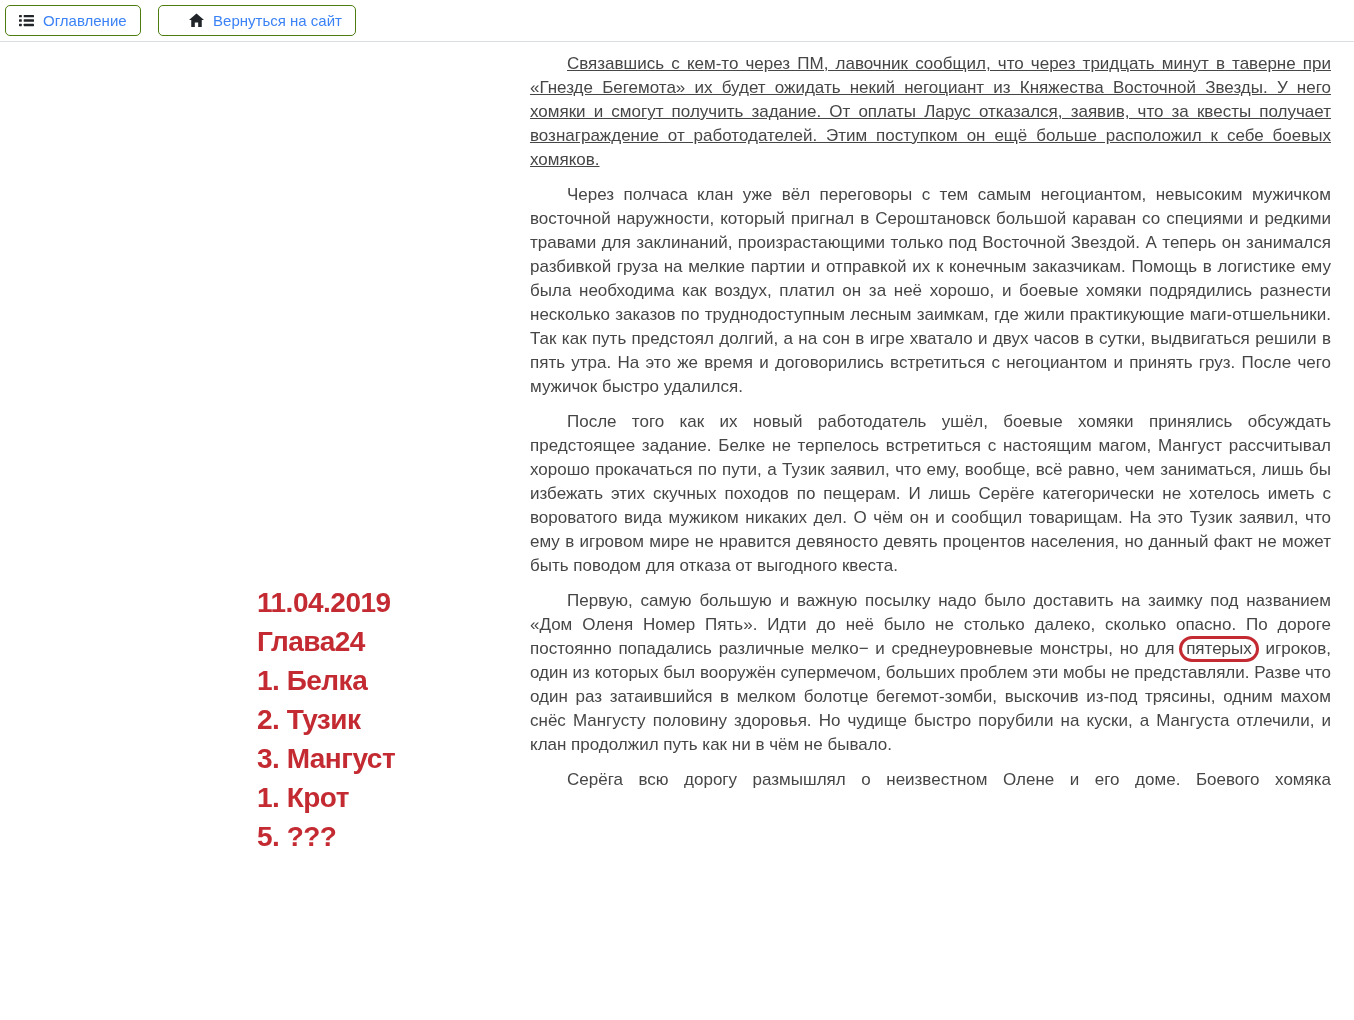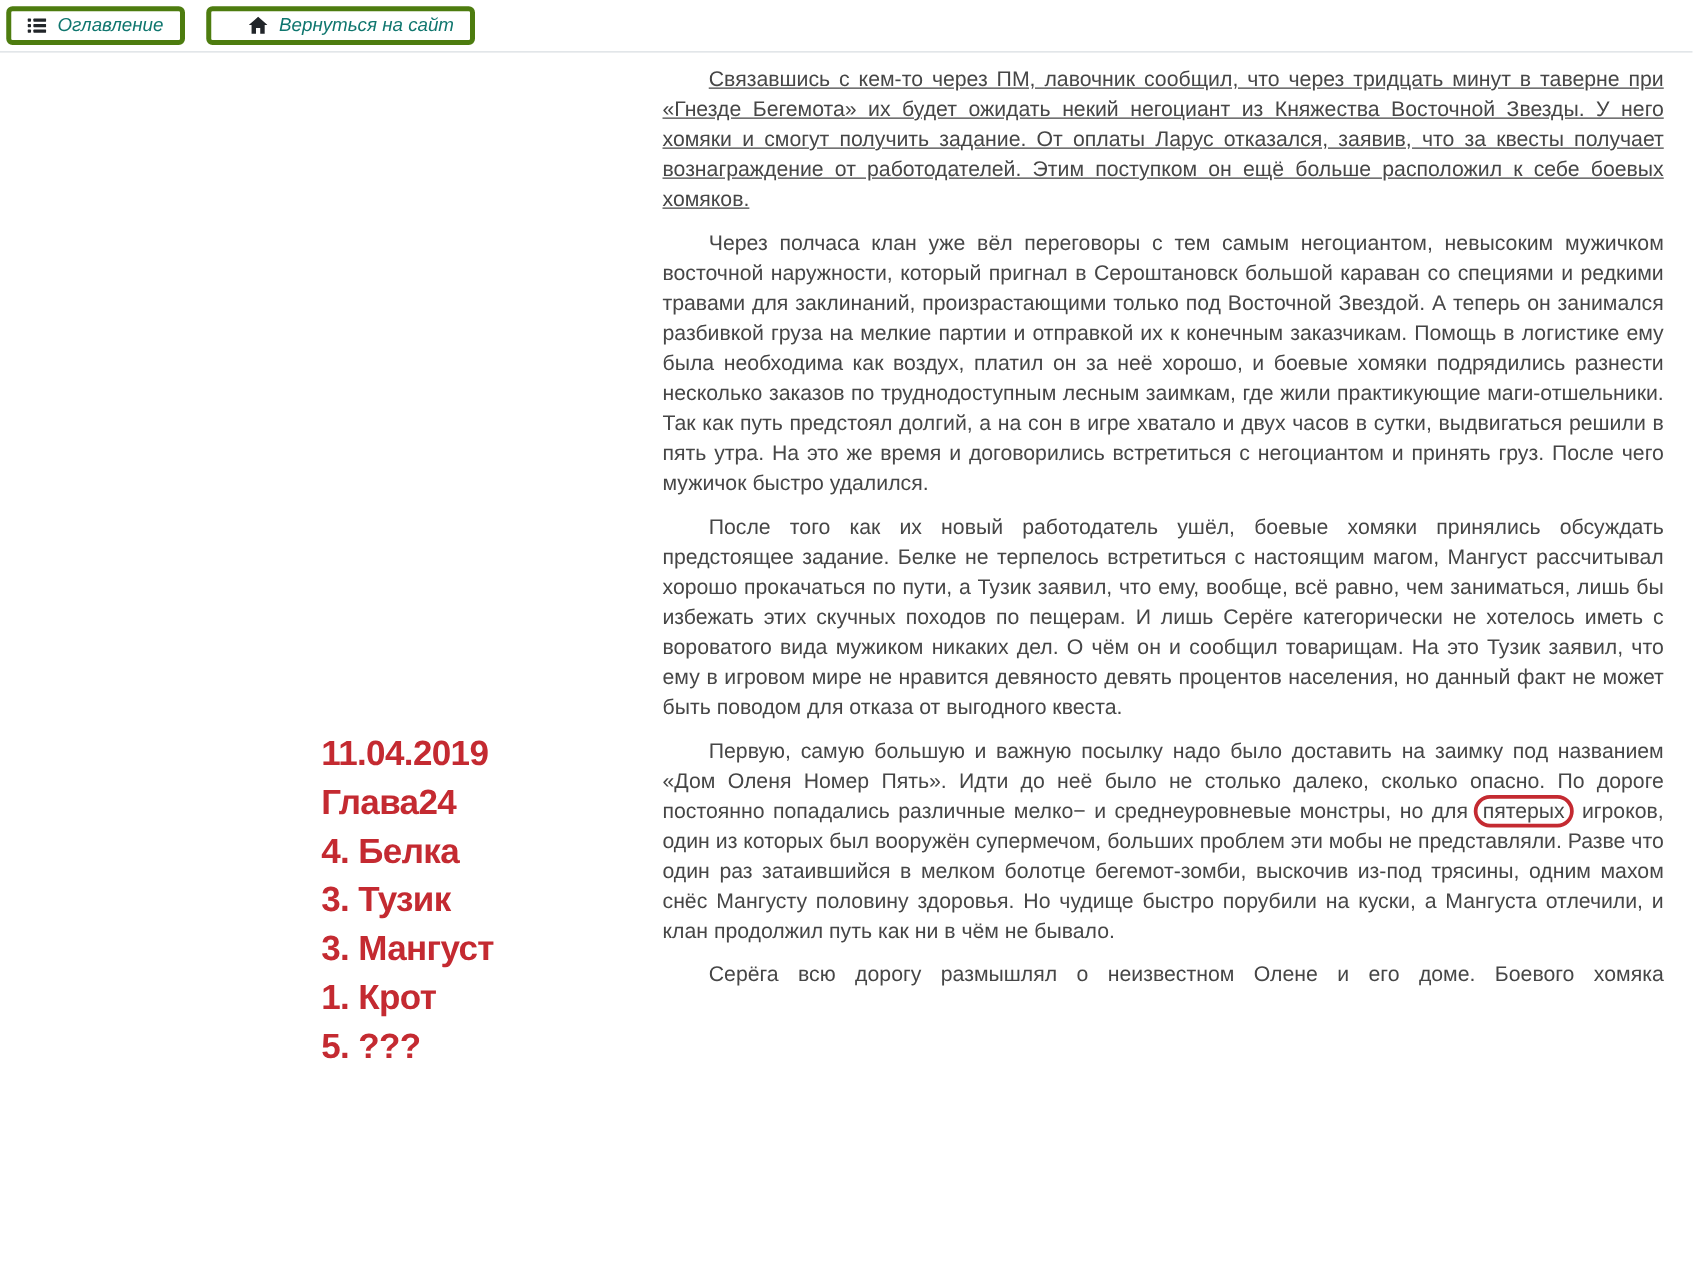--- a/index.html
+++ b/index.html
@@ -22,28 +22,27 @@
     border-bottom: 1px solid #d9dee2;
     padding: 5px 0 0 5px;
   }
   .btn {
     display: inline-flex;
     align-items: center;
     gap: 9px;
     height: 31px;
     padding: 0 13px;
     background: #ffffff;
-    border: 4px solid #4d7c0f;
+    border: 1px solid #4d7c0f;
     border-radius: 5px;
     font-size: 15px;
-    color: #0f766e;
+    color: #3b82f6;
     cursor: pointer;
     vertical-align: top;
     font-family: inherit;
-    font-style: italic;
   }
   .btn + .btn { margin-left: 13px; padding-left: 30px; }
   .btn svg { display: block; }
 
   
   .annotation {
     position: absolute;
     left: 257px;
     top: 583px;
     font-size: 28px;
@@ -101,22 +100,22 @@
         <path d="M8 0.5 L16 7.5 L13.6 7.5 L13.6 15 L9.8 15 L9.8 10 L6.2 10 L6.2 15 L2.4 15 L2.4 7.5 L0 7.5 Z"></path>
       </svg>
     </span>
     <span>Вернуться на сайт</span>
   </button>
 </div>
 
 <div class="annotation" style="color: rgb(196, 42, 49);">
     <div>11.04.2019</div>
     <div>Глава24</div>
-    <div>4. Белка</div>
-    <div>3. Тузик</div>
+    <div>1. Белка</div>
+    <div>2. Тузик</div>
     <div>3. Мангуст</div>
     <div>1. Крот</div>
     <div>5. ???</div>
   </div>
 
 <div class="page-text">
     <p>Связавшись с кем-то через ПМ, лавочник сообщил, что через тридцать минут в таверне при «Гнезде Бегемота» их будет ожидать некий негоциант из Княжества Восточной Звезды. У него хомяки и смогут получить задание. От оплаты Ларус отказался, заявив, что за квесты получает вознаграждение от работодателей. Этим поступком он ещё больше расположил к себе боевых хомяков.</p>
     <p>Через полчаса клан уже вёл переговоры с тем самым негоциантом, невысоким мужичком восточной наружности, который пригнал в Сероштановск большой караван со специями и редкими травами для заклинаний, произрастающими только под Восточной Звездой. А теперь он занимался разбивкой груза на мелкие партии и отправкой их к конечным заказчикам. Помощь в логистике ему была необходима как воздух, платил он за неё хорошо, и боевые хомяки подрядились разнести несколько заказов по труднодоступным лесным заимкам, где жили практикующие маги-отшельники. Так как путь предстоял долгий, а на сон в игре хватало и двух часов в сутки, выдвигаться решили в пять утра. На это же время и договорились встретиться с негоциантом и принять груз. После чего мужичок быстро удалился.</p>
     <p>После того как их новый работодатель ушёл, боевые хомяки принялись обсуждать предстоящее задание. Белке не терпелось встретиться с настоящим магом, Мангуст рассчитывал хорошо прокачаться по пути, а Тузик заявил, что ему, вообще, всё равно, чем заниматься, лишь бы избежать этих скучных походов по пещерам. И лишь Серёге категорически не хотелось иметь с вороватого вида мужиком никаких дел. О чём он и сообщил товарищам. На это Тузик заявил, что ему в игровом мире не нравится девяносто девять процентов населения, но данный факт не может быть поводом для отказа от выгодного квеста.</p>
     <p>Первую, самую большую и важную посылку надо было доставить на заимку под названием «Дом Оленя Номер Пять». Идти до неё было не столько далеко, сколько опасно. По дороге постоянно попадались различные мелко− и среднеуровневые монстры, но для <span class="circled">пятерых</span> игроков, один из которых был вооружён супермечом, больших проблем эти мобы не представляли. Разве что один раз затаившийся в мелком болотце бегемот-зомби, выскочив из-под трясины, одним махом снёс Мангусту половину здоровья. Но чудище быстро порубили на куски, а Мангуста отлечили, и клан продолжил путь как ни в чём не бывало.</p>

